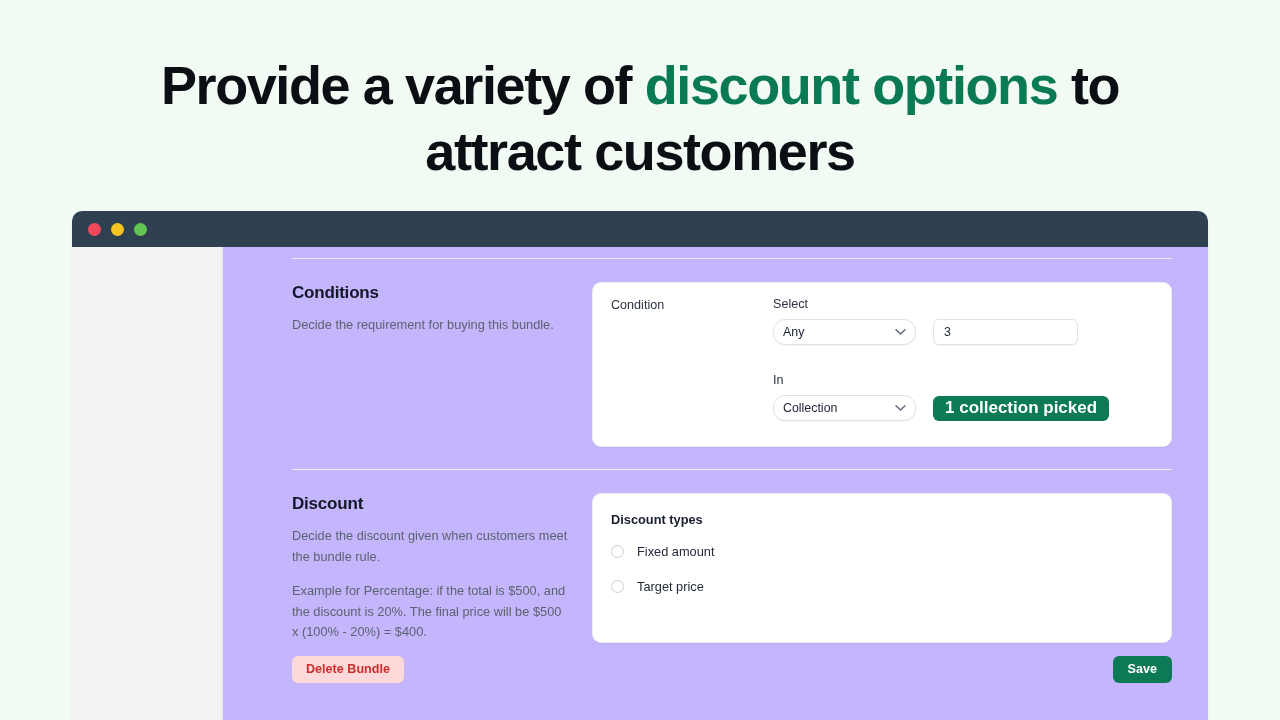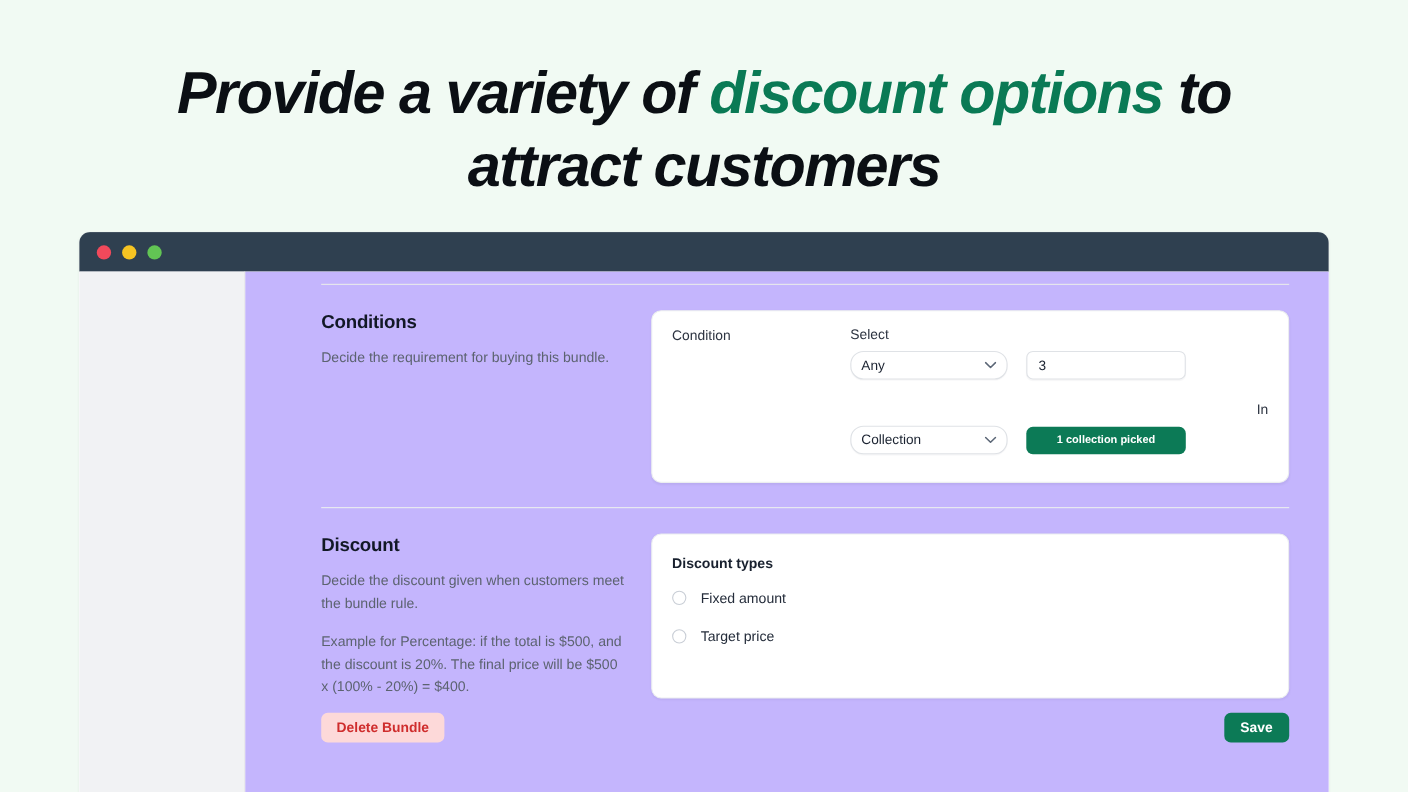--- a/index.html
+++ b/index.html
@@ -22,21 +22,20 @@
     text-align: center;
   }
   .hero h1 {
     margin: 0 auto;
     width: 1090px;
     font-size: 54px;
     line-height: 66px;
     letter-spacing: -1.4px;
     font-weight: 800;
     color: #0b0f14;
-    font-style: italic;
   }
   .hero h1 .accent {
     color: #0a7a55;
   }
 
   
   .window {
     position: absolute;
     left: 72px;
     top: 211px;
@@ -150,21 +149,21 @@
   .field-label {
     font-size: 12.6px;
     color: #2c3340;
     margin-bottom: 8px;
   }
   .field-row {
     display: flex;
     align-items: center;
     gap: 17px;
   }
-  .field-row + .field-label { margin-top: 20px; text-align: right; }
+  .field-row + .field-label { margin-top: 28px; }
 
   .select {
     position: relative;
     width: 143px;
     height: 26px;
     border: 1px solid #dfe2e6;
     border-radius: 12px;
     background: #ffffff;
     display: flex;
     align-items: center;
@@ -199,21 +198,21 @@
     box-shadow: 0 1px 1px rgba(16,24,40,.04);
   }
 
   .btn-green {
     height: 25px;
     min-width: 145px;
     background: #0c7a56;
     color: #ffffff;
     border: none;
     border-radius: 6px;
-    font-size: 10px;
+    font-size: 17px;
     font-weight: 700;
     font-family: inherit;
     display: inline-flex;
     align-items: center;
     justify-content: center;
     padding: 0 12px;
     cursor: pointer;
   }
 
   

